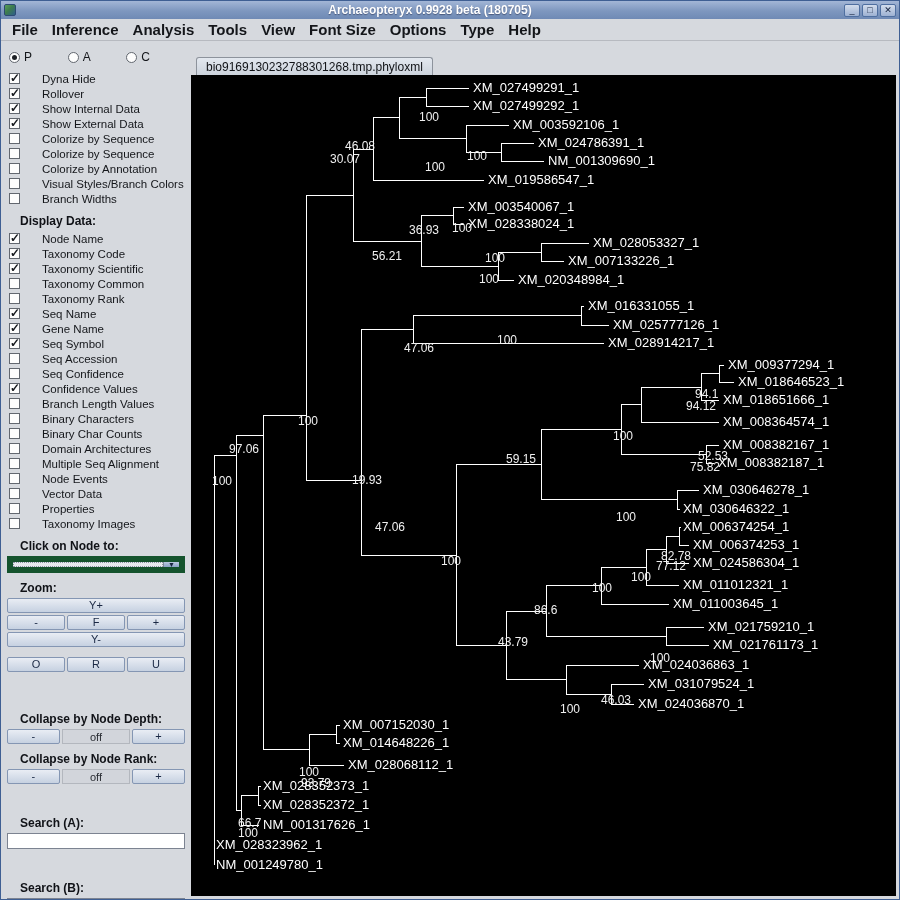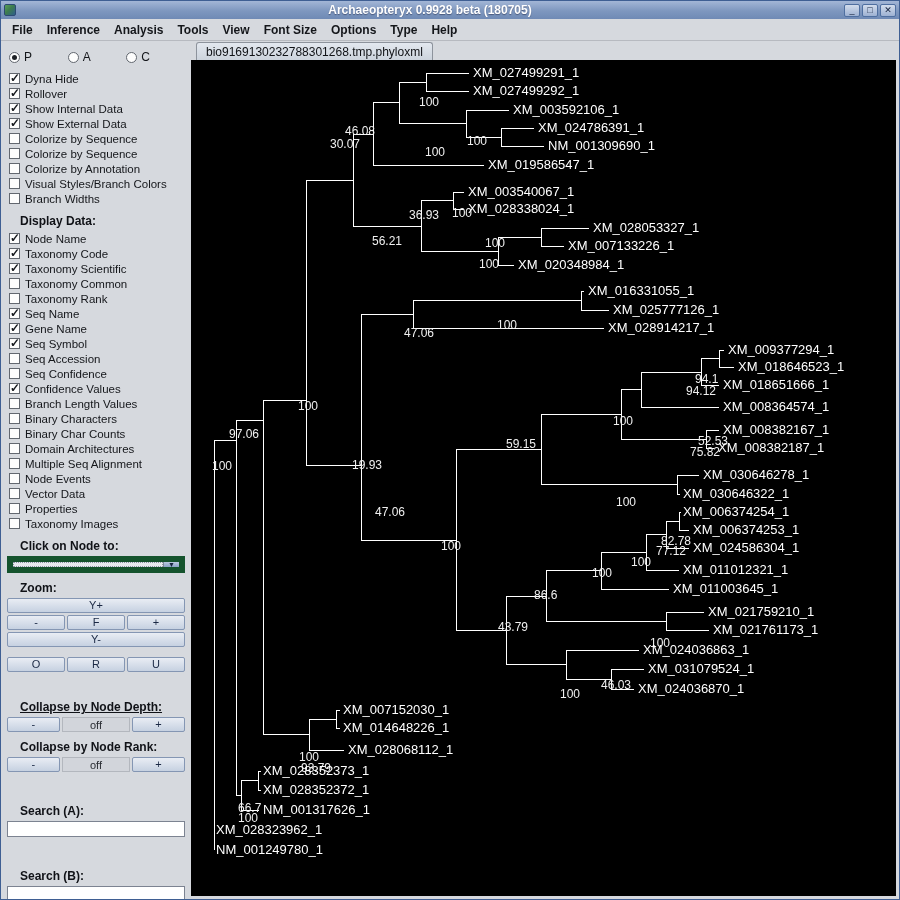--- a/index.html
+++ b/index.html
@@ -4,48 +4,48 @@
 <style>
   html,body{margin:0;padding:0;background:#9aa2ad;}
   *{box-sizing:border-box;}
   .window{width:900px;height:900px;position:relative;font-family:"Liberation Sans",sans-serif;background:#d6d9de;border:1px solid #3f5f93;overflow:hidden;}
   .titlebar{height:18px;background:linear-gradient(180deg,#a3b6d6 0%,#7e97bf 55%,#6f8ab5 100%);display:flex;align-items:center;padding:0 3px;gap:12px;}
   .app-icon{width:12px;height:12px;border-radius:2px;background:linear-gradient(135deg,#59a059 0%,#3d7c4e 45%,#2e5e8c 100%);border:1px solid #2c4a72;flex:none;}
   .title{flex:1;text-align:center;font-size:12px;font-weight:bold;color:#ffffff;text-shadow:0 1px 1px rgba(0,0,30,.4);white-space:nowrap;overflow:hidden;}
   .winbtns{display:flex;gap:2px;flex:none;}
   .wbtn{width:16px;height:13px;display:flex;align-items:center;justify-content:center;font-size:9px;line-height:1;color:#16233f;background:linear-gradient(180deg,#d2dcec,#9db1d2);border:1px solid #4f6fa0;border-radius:2px;cursor:default;}
   .menubar{height:22px;background:#d6d9de;border-bottom:1px solid #b7bac0;display:flex;align-items:center;padding:0 4px;}
-  .menu-item{font-size:12px;font-weight:bold;color:#14161a;padding:2px 7px;white-space:nowrap;}
+  .menu-item{font-size:15px;font-weight:bold;color:#14161a;padding:2px 7px;white-space:nowrap;}
   .body{position:absolute;top:41px;left:0;right:0;bottom:0;display:flex;}
   .sidebar{width:190px;flex:none;padding:5px 6px 0 6px;background:#d6d9de;overflow:hidden;}
   .radio-row{display:flex;align-items:center;height:16px;margin:2px 0 6px 2px;}
   .radio-item{display:flex;align-items:center;gap:4px;width:60px;}
   .rb{width:11px;height:11px;border-radius:50%;background:#fdfdfd;border:1px solid #62676f;position:relative;flex:none;}
   .rb.sel::after{content:"";position:absolute;left:2px;top:2px;width:5px;height:5px;border-radius:50%;background:#1d2126;}
   .radio-label{font-size:12px;color:#14161a;}
-  .cbrow{display:flex;align-items:center;height:15px;gap:5px;padding-left:2px;}
+  .cbrow{display:flex;align-items:center;height:15px;gap:22px;padding-left:2px;}
   .cb{width:11px;height:11px;background:#fdfdfd;border:1px solid #62676f;position:relative;flex:none;}
   .cb.checked::after{content:"\2713";position:absolute;left:0;top:-3px;font-size:12px;font-weight:bold;color:#15181d;}
   .cblabel{font-size:11.5px;color:#14161a;white-space:nowrap;}
   .section-label{font-size:12px;font-weight:bold;color:#101217;margin:8px 0 3px 1px;white-space:nowrap;padding-left:12px;}
-  .mt40{margin-top:28px;text-decoration:underline;}
+  .mt40{margin-top:40px;}
   .mt16{margin-top:32px;}
   .mt10{margin-top:10px;}
   .mt4{}
   .btn{font-family:inherit;font-size:11px;color:#1b2945;background:linear-gradient(180deg,#e9edf4,#c6d1e1);border:1px solid #8496b3;border-radius:2px;height:15px;line-height:11px;padding:0;display:block;cursor:default;}
   .btn.full{width:178px;margin:0 0 2px 0;}
   .btnrow{display:flex;gap:2px;width:178px;margin-bottom:2px;}
   .btnrow .btn{flex:1;}
   .flat{flex:1.3;font-size:11px;color:#2a2d33;background:#d2d5db;border:1px solid #b3b7be;display:flex;align-items:center;justify-content:center;height:15px;}
   .search{width:178px;height:16px;border:1px solid #7c8391;background:#fff;font-family:inherit;font-size:12px;padding:0 2px;display:block;}
   .combo{width:178px;height:17px;display:flex;background:#e7eaef;border:6px solid #14532d;}
   .combo-text{flex:1;font-size:11px;color:#1b1e24;padding:1px 2px;border:1px dotted #8a93a3;white-space:nowrap;overflow:hidden;}
   .combo-arrow{width:16px;flex:none;background:linear-gradient(180deg,#bac9e0,#8aa2c6);border-left:1px solid #7c8799;color:#17243f;font-size:7px;display:flex;align-items:center;justify-content:center;}
   .main{flex:1;position:relative;background:#d6d9de;padding:0 3px 3px 0;display:flex;flex-direction:column;min-width:0;}
-  .tabstrip{height:18px;flex:none;padding-left:5px;display:flex;align-items:flex-end;}
+  .tabstrip{height:33px;flex:none;padding-left:5px;display:flex;align-items:flex-end;}
   .tab{font-size:12px;color:#101216;background:linear-gradient(180deg,#e3e8ef,#ccd3dc);border:1px solid #8d939c;border-bottom:none;border-radius:3px 3px 0 0;padding:2px 9px 1px;white-space:nowrap;}
   .canvas{flex:1;background:#000;position:relative;overflow:hidden;}
   svg{display:block;}
   .branch{stroke:#ffffff;stroke-width:1;shape-rendering:crispEdges;}
   .tip{fill:#ffffff;font-family:"Liberation Sans",sans-serif;font-size:13px;}
   .conf{fill:#f0f0f0;font-family:"Liberation Sans",sans-serif;font-size:12px;}
 </style>
 </head>
 <body>
 

